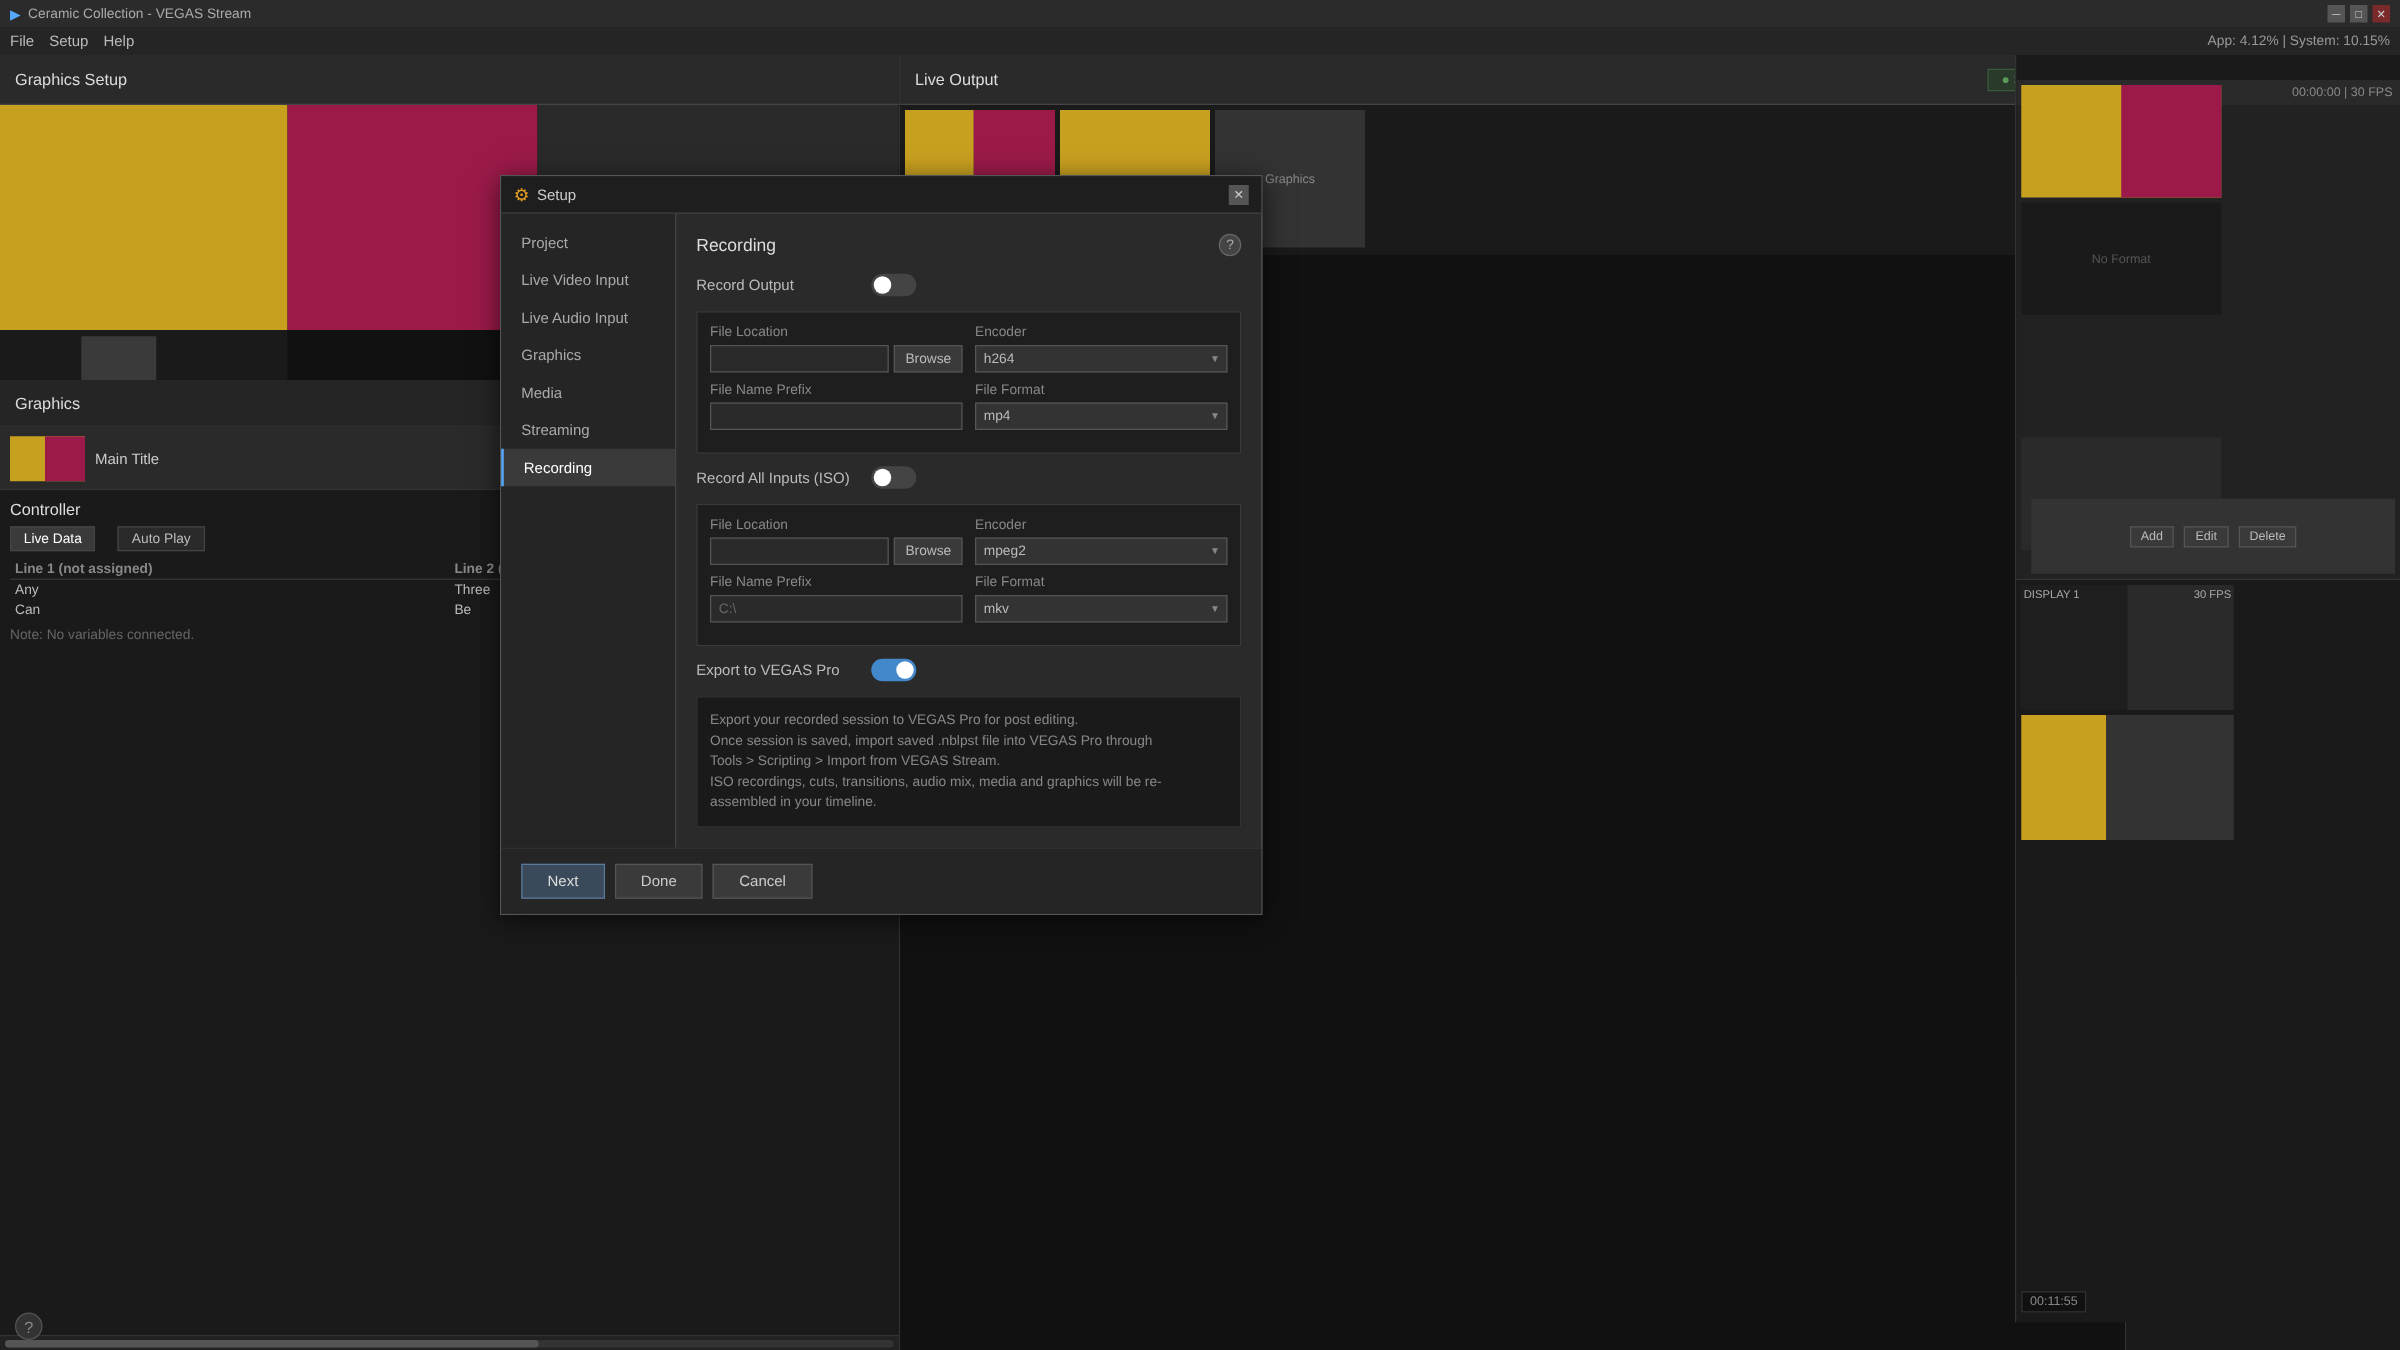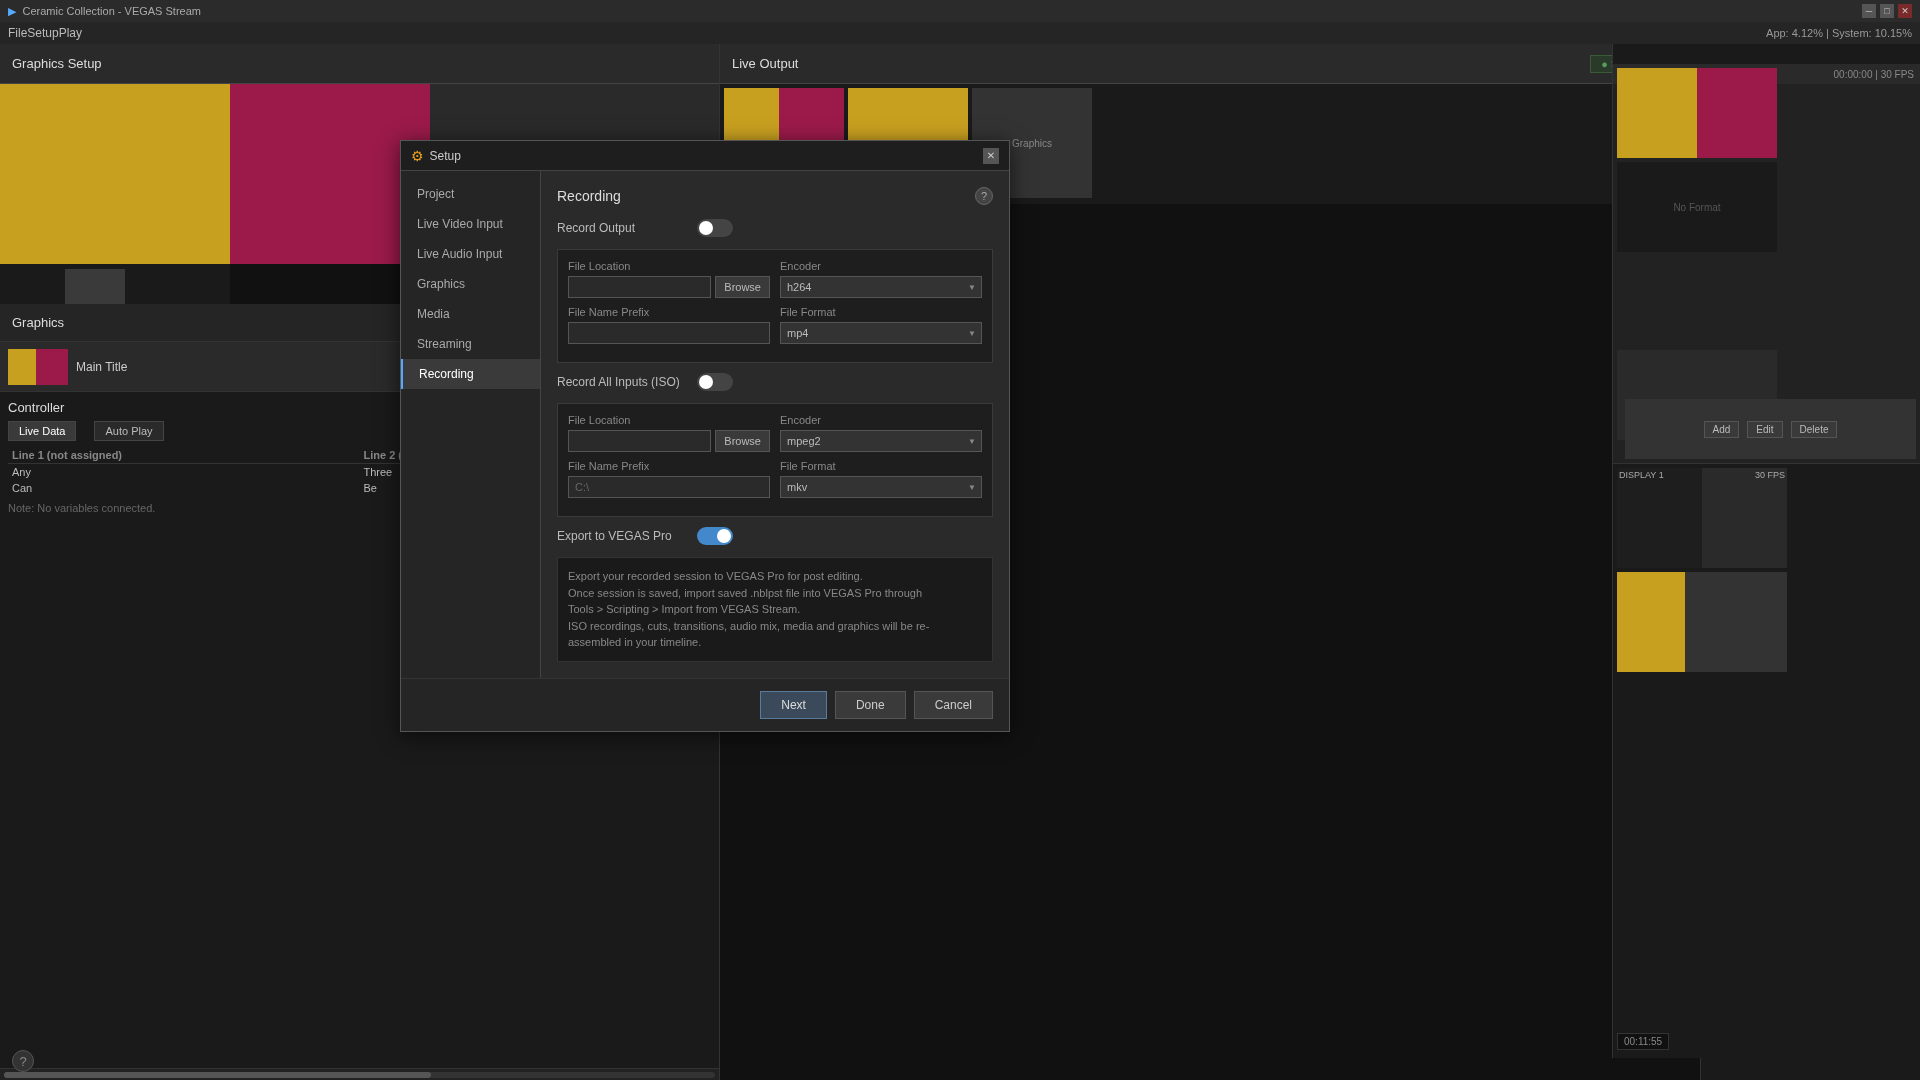--- a/index.html
+++ b/index.html
@@ -42,21 +42,21 @@
       height: 22px;
       background: #252525;
       display: flex;
       align-items: center;
       padding: 0 8px;
       gap: 16px;
       font-size: 12px;
       color: #bbb;
       justify-content: space-between;
     }
-    .menu-bar-left { display: flex; }
+    .menu-bar-left { display: flex; gap: 12px; }
     .menu-item { cursor: pointer; }
     .menu-bar-right { font-size: 11px; color: #999; }
 
     
     .main-layout {
       display: flex;
       height: calc(1080px - 44px);
     }
 
     
@@ -542,21 +542,20 @@
       border: 1px solid #333;
       padding: 10px;
       font-size: 11px;
       color: #888;
       line-height: 1.5;
     }
 
     .dialog-footer {
       padding: 12px 16px;
       display: flex;
-      justify-content: flex-end;
       gap: 8px;
       border-top: 1px solid #333;
       background: #252525;
     }
     .footer-btn {
       padding: 6px 20px;
       border: 1px solid #555;
       background: #3a3a3a;
       color: #ccc;
       font-size: 12px;
@@ -594,21 +593,21 @@
     <button class="title-bar-btn">─</button>
     <button class="title-bar-btn">□</button>
     <button class="title-bar-btn" style="background:#7a2a2a;">✕</button>
   </div>
 </div>
 
 <div class="menu-bar">
   <div class="menu-bar-left">
     <span class="menu-item">File</span>
     <span class="menu-item">Setup</span>
-    <span class="menu-item">Play</span>
+    <span class="menu-item">Help</span>
   </div>
   <div class="menu-bar-right">App: 4.12% | System: 10.15%</div>
 </div>
 
 <div class="main-layout">
 
   <div class="left-panel">
     <div class="graphics-setup-header">
       <span>Graphics Setup</span>
     </div>

